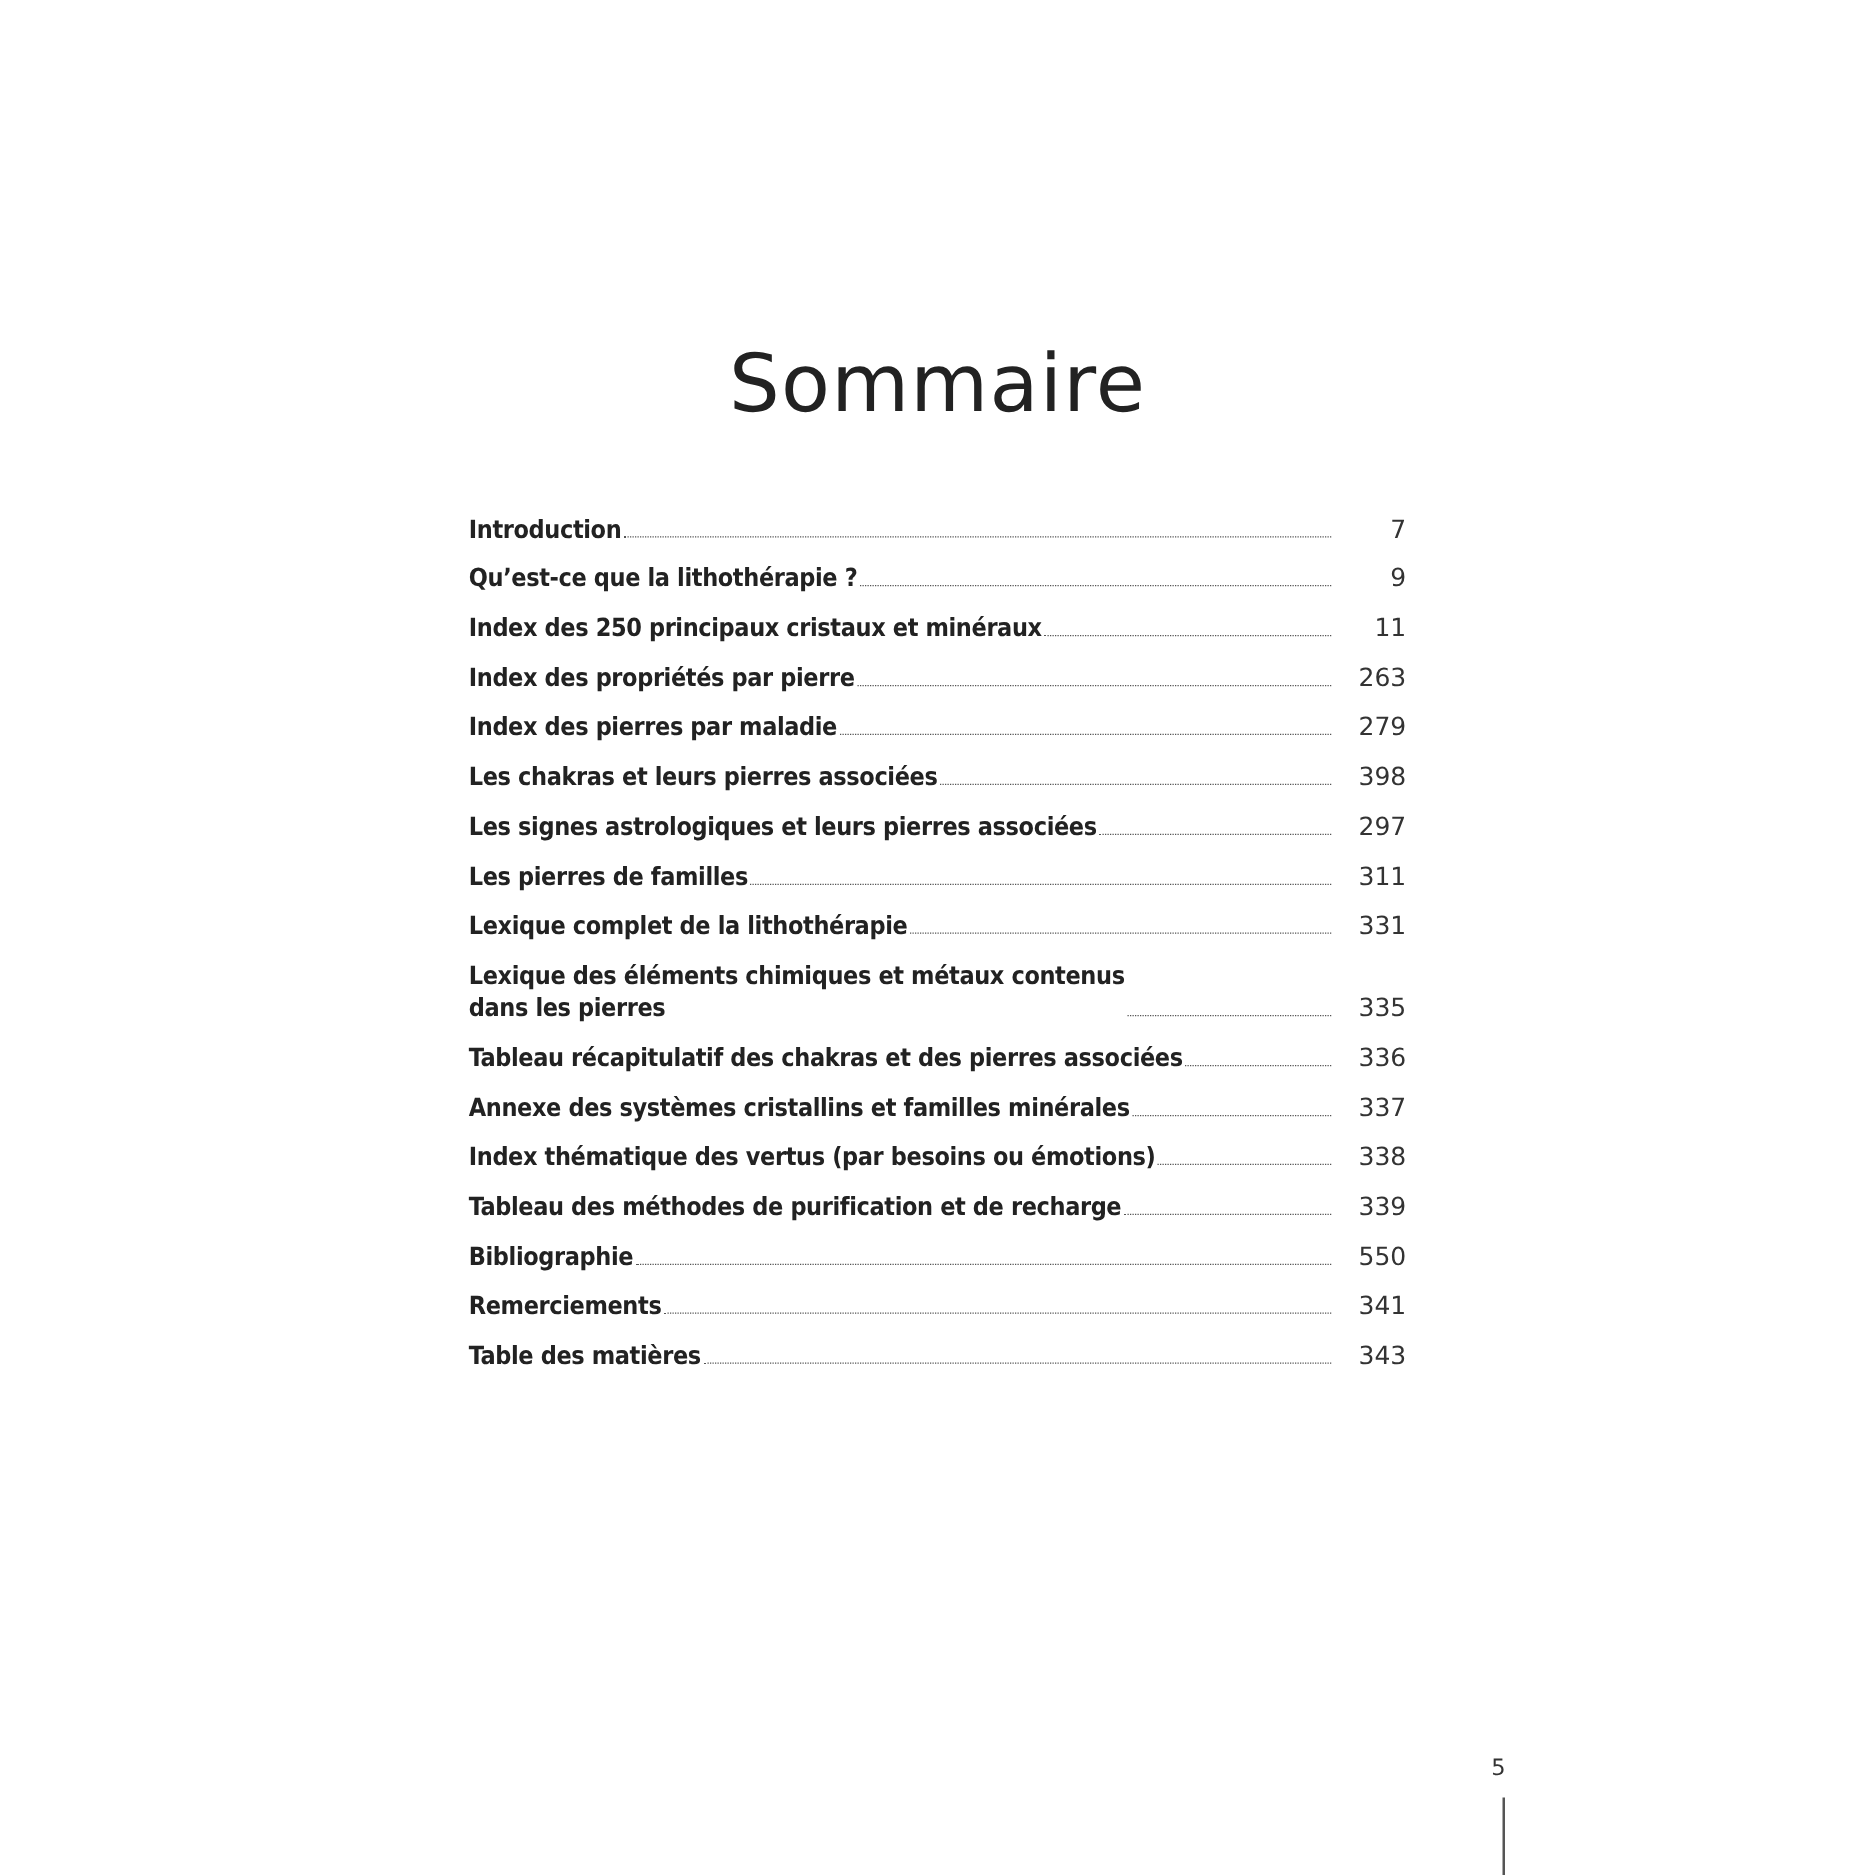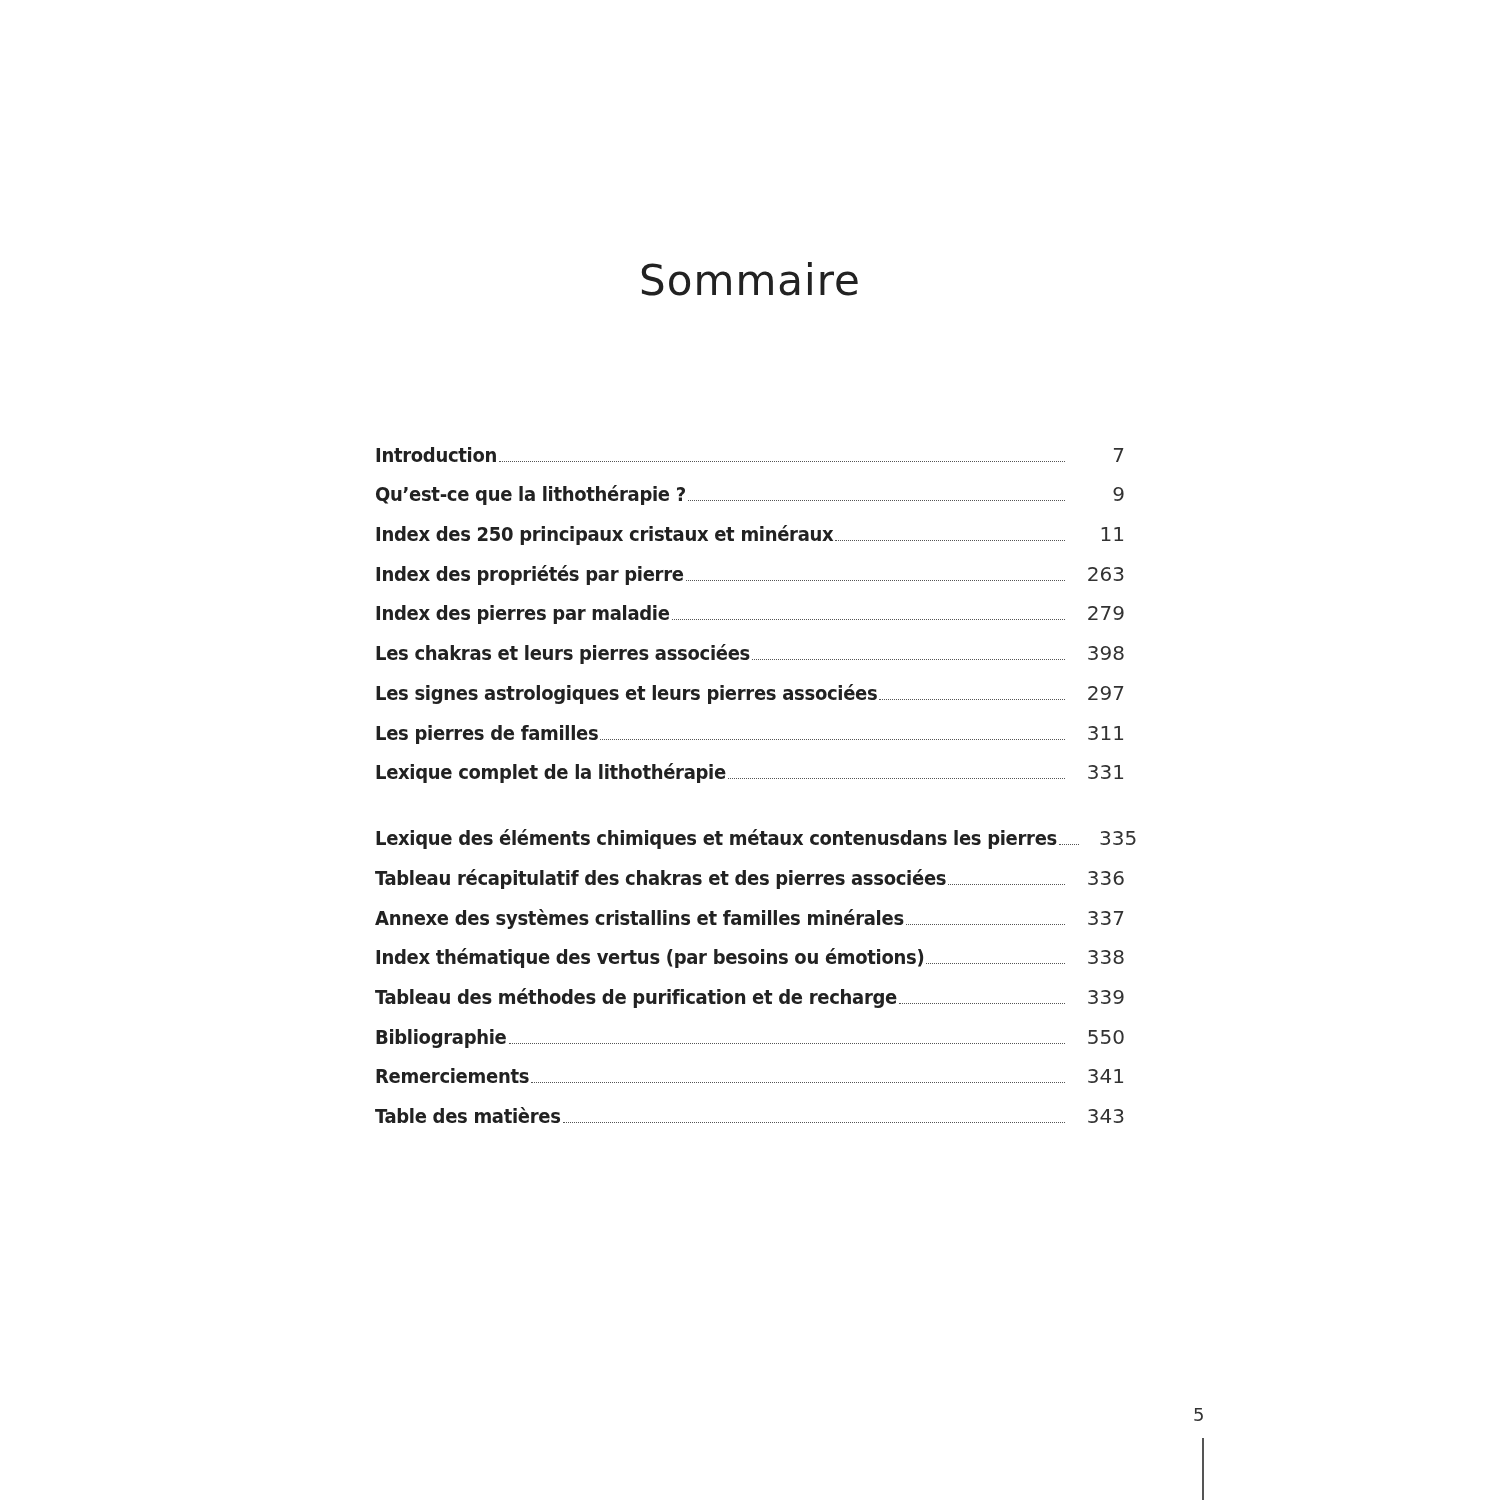--- a/index.html
+++ b/index.html
@@ -1,22 +1,22 @@
 <!DOCTYPE html>
 <html><head>
   <meta charset="utf-8">
   <style>
     html, body { margin:0; padding:0; }
     body { width:1500px; height:1500px; background:#ffffff; position:relative; overflow:hidden; color:#222; font-family:"DejaVu Sans", sans-serif; }
-    .title { position:absolute; left:0; width:1500px; top:228px; text-align:center; font-size:42px; font-weight:400; letter-spacing:1px; color:#222; font-family:"DejaVu Sans", sans-serif; }
-    .toc { position:absolute; left:375px; top:428px; width:750px; }
+    .title { position:absolute; left:0; width:1500px; top:228px; text-align:center; font-size:64px; font-weight:400; letter-spacing:1px; color:#222; font-family:"DejaVu Sans", sans-serif; }
+    .toc { position:absolute; left:375px; top:396px; width:750px; }
     .row { display:flex; align-items:flex-end; height:39.7px; }
     .row.two { height:66px; }
     .label { font-size:20px; font-weight:bold; white-space:nowrap; line-height:26px; color:#222; font-family:"DejaVu Sans Condensed","DejaVu Sans", sans-serif; letter-spacing:-0.3px; }
-    .label-wrap { display:flex; flex-direction:row; }
+    .label-wrap { display:flex; flex-direction:column; }
     .leader { flex:1; border-bottom:1.5px dotted #555; margin:0 20px 6px 2px; min-width:20px; }
     .page { font-size:20px; line-height:26px; color:#333; width:40px; text-align:right; font-family:"DejaVu Sans", sans-serif; }
     .folio { position:absolute; left:1193px; top:1404px; font-size:18px; color:#333; }
     .folio-line { position:absolute; left:1202px; top:1438px; width:2px; height:62px; background:#555; }
   </style>
 </head>
 <body>
 
 <h1 class="title">Sommaire</h1>
 

